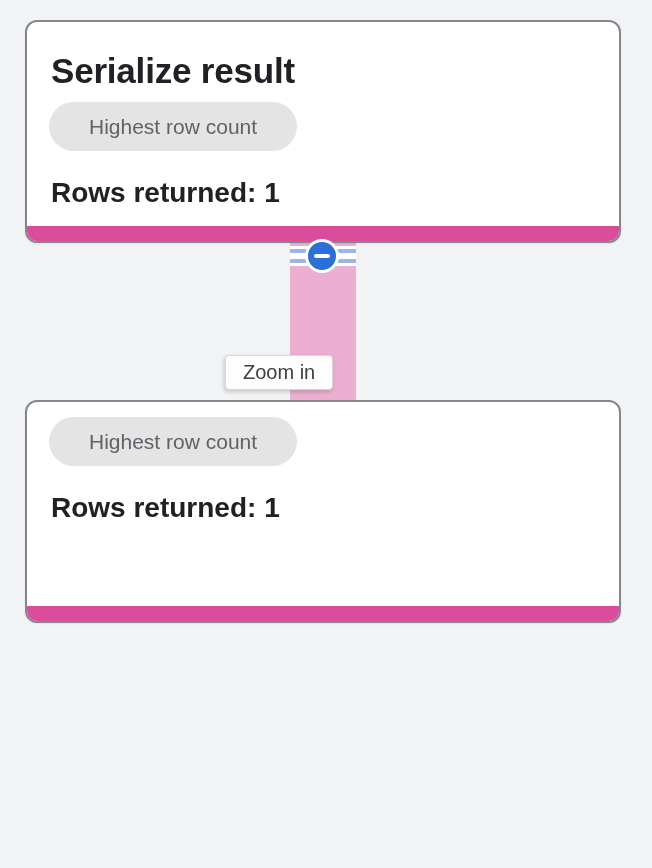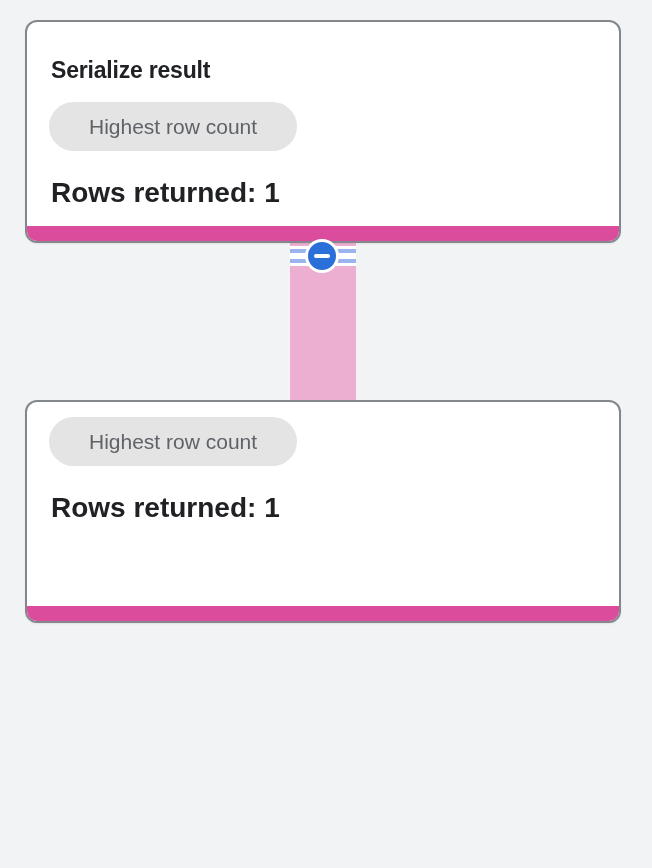--- a/index.html
+++ b/index.html
@@ -23,21 +23,21 @@
     border: 2px solid #84888c;
     border-radius: 12px;
     overflow: hidden;
     z-index: 2;
     box-shadow: 0 1px 2px rgba(0,0,0,0.07);
   }
   .node--top { top: 20px; }
   .node--bottom { top: 400px; }
   .node-title {
     margin: 32px 24px 0 24px;
-    font-size: 23px;
+    font-size: 35px;
     line-height: 33px;
     font-weight: 600;
     color: #202124;
     letter-spacing: -0.2px;
   }
   .node-badge {
     display: inline-block;
     margin: 15px 0 0 22px;
     height: 49px;
     line-height: 49px;
@@ -136,20 +136,21 @@
     <span class="node-badge">Highest row count</span>
     <span class="node-stat">Rows returned: 1</span>
     <div class="node-durationbar"></div>
   </div>
 
   <div class="edge"></div>
   <div class="edge-stripes"></div>
   <div class="collapse-btn">
     <span class="minus-glyph"></span>
   </div>
+  <div class="tooltip">Zoom in</div>
 
   <div class="node node--bottom">
     <span class="node-badge">Highest row count</span>
     <span class="node-stat">Rows returned: 1</span>
     <div class="node-durationbar"></div>
   </div>
 
 </div>
 
 </body></html>

